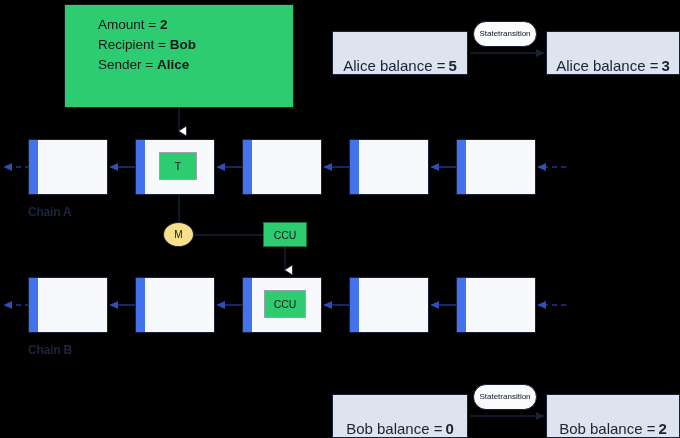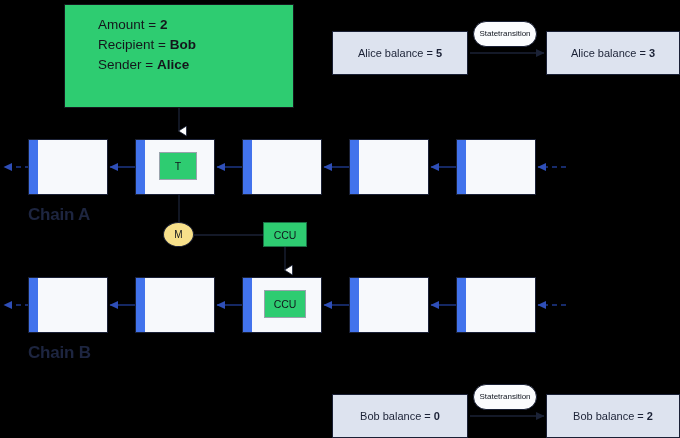--- a/index.html
+++ b/index.html
@@ -43,24 +43,24 @@
   .tx-line b { font-weight: bold; }
 
   
   .balance-box {
     position: absolute;
     height: 44px;
     background: #dde3ef;
     border: 1px solid #1a2035;
     box-sizing: border-box;
     display: flex;
-    align-items: center;
+    align-items: flex-end;
     justify-content: center;
     color: #1b2236;
-    font-size: 11px;
+    font-size: 15px;
     white-space: nowrap;
   }
   .balance-box b { font-weight: bold; margin-left: 3px; }
 
   #alice-before { left: 332px; top: 31px; width: 136px; }
   #alice-after  { left: 546px; top: 31px; width: 134px; }
   #bob-before   { left: 332px; top: 394px; width: 136px; }
   #bob-after    { left: 546px; top: 394px; width: 134px; }
 
   
@@ -149,21 +149,21 @@
     align-items: center;
     justify-content: center;
     color: #11151c;
     font-size: 10.5px;
   }
 
   
   .chain-label {
     position: absolute;
     color: #1d2540;
-    font-size: 17px;
+    font-size: 12px;
     font-weight: bold;
     letter-spacing: -0.2px;
   }
   #label-chain-a { left: 28px; top: 205px; }
   #label-chain-b { left: 28px; top: 343px; }
 </style>
 </head>
 <body>
 
 <div id="stage">

